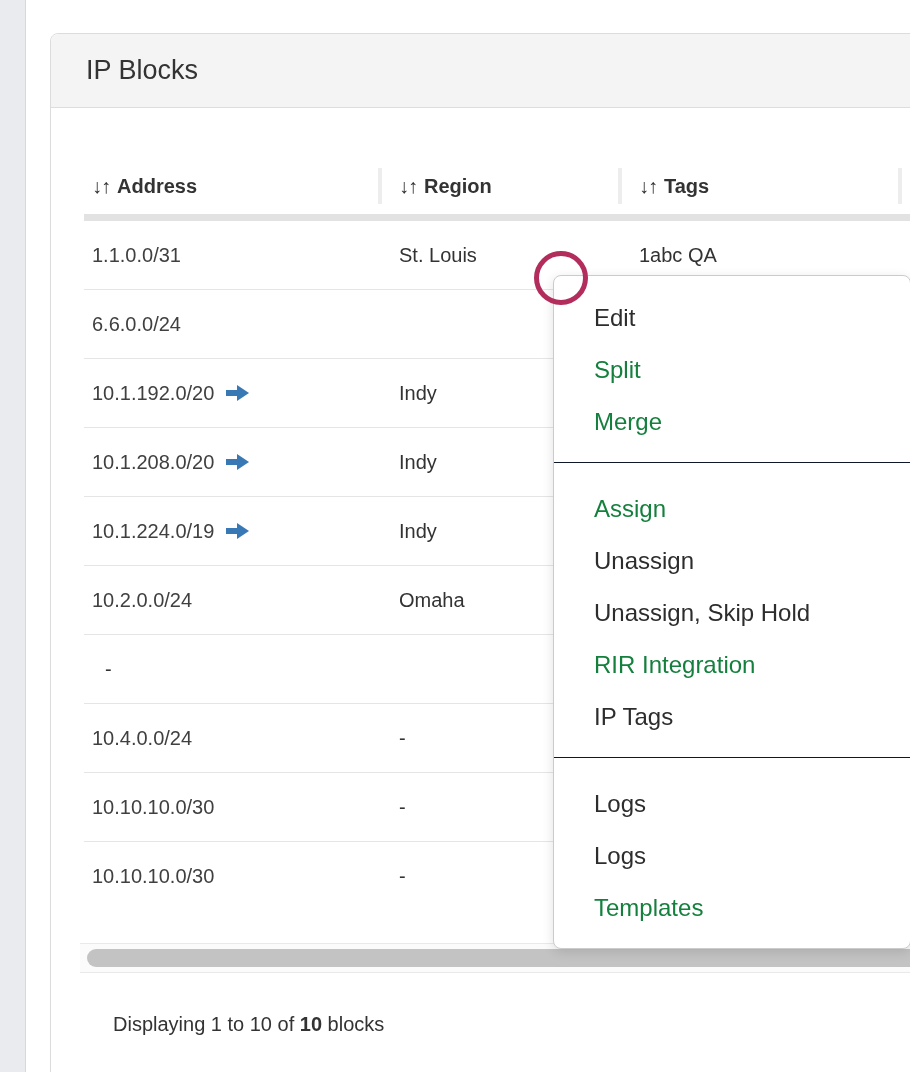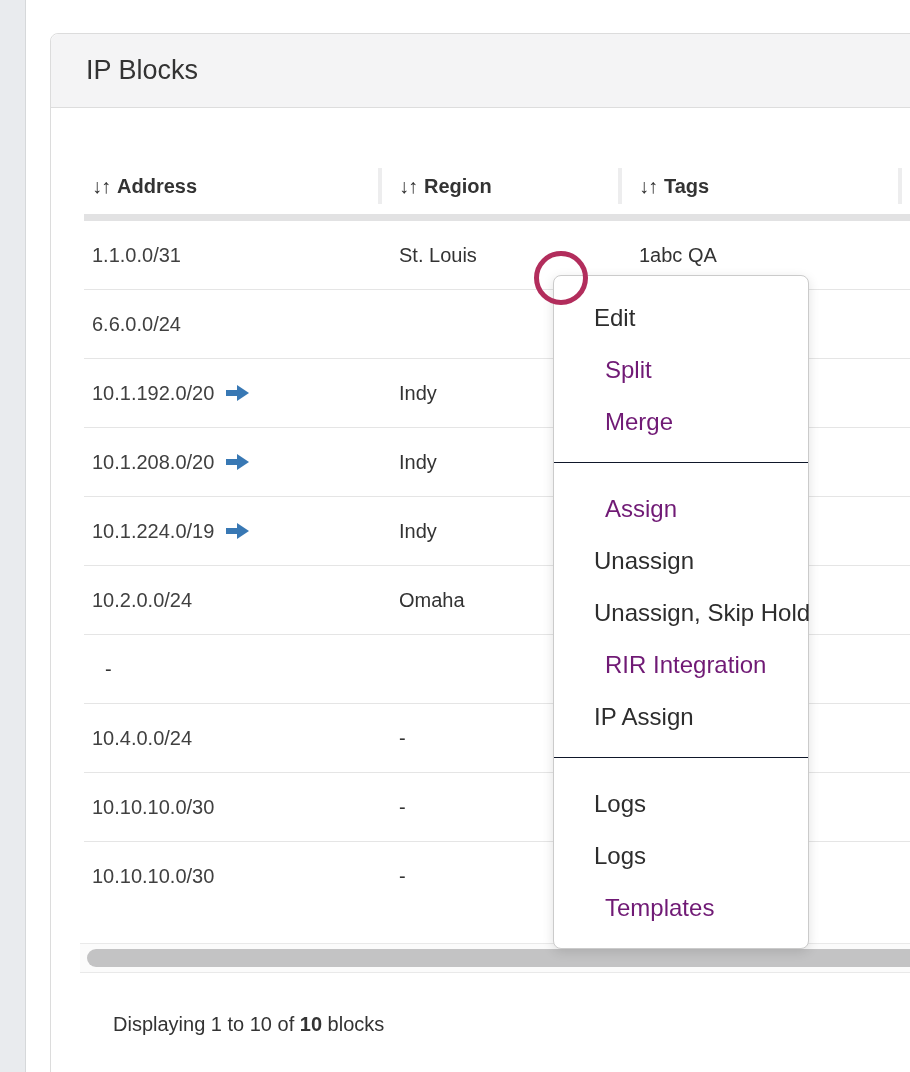--- a/index.html
+++ b/index.html
@@ -37,28 +37,28 @@
   .tags-offset { margin-left:231px; letter-spacing:1px; }
 
   .hscroll { margin:32px 0 0 -4px; width:960px; background:#fbfbfb;
     border-top:1px solid #e9e9e9; border-bottom:1px solid #e9e9e9;
     padding:5px 0 5px 7px; }
   .hscroll-thumb { height:18px; width:940px; background:#c3c3c4; border-radius:9px; }
 
   .displaying { margin:40px 0 0 29px; font-size:20px; color:#333; }
   .displaying b { font-weight:bold; }
 
-  .context-menu { position:absolute; left:553px; top:275px; width:256px;
+  .context-menu { position:absolute; left:553px; top:275px; width:358px;
     background:#fff; border:1px solid #cbcbcb; border-radius:8px;
     box-shadow:0 3px 12px rgba(0,0,0,0.12); z-index:10; }
   .menu-section { padding:16px 0 14px; }
   .menu-section + .menu-section { border-top:1px solid #0f172a; padding-top:20px; }
   .menu-item { height:52px; line-height:52px; padding-left:40px; font-size:24px;
     color:#2d2d2d; cursor:pointer; white-space:nowrap; }
-  .menu-item.disabled { color:#701a75; cursor:default;margin-left:11px; }
+  .menu-item.disabled { color:#15803d; cursor:default; }
 
   .cursor-ring { position:absolute; left:534px; top:251px; width:54px; height:54px;
     border:5px solid #b22d5c; border-radius:50%; z-index:11; }
 </style>
 </head>
 <body>
 
 <div class="left-gutter"></div>
 
 <div class="panel">
@@ -267,21 +267,21 @@
     <div class="menu-section">
       <div class="menu-item">Edit</div>
       <div class="menu-item disabled">Split</div>
       <div class="menu-item disabled">Merge</div>
     </div>
     <div class="menu-section">
       <div class="menu-item disabled">Assign</div>
       <div class="menu-item">Unassign</div>
       <div class="menu-item">Unassign, Skip Hold</div>
       <div class="menu-item disabled">RIR Integration</div>
-      <div class="menu-item">IP Assign</div>
+      <div class="menu-item">IP Tags</div>
     </div>
     <div class="menu-section">
       <div class="menu-item">Logs</div>
       <div class="menu-item">Logs</div>
       <div class="menu-item disabled">Templates</div>
     </div>
   </div>
 
 <div class="cursor-ring"></div>
 

